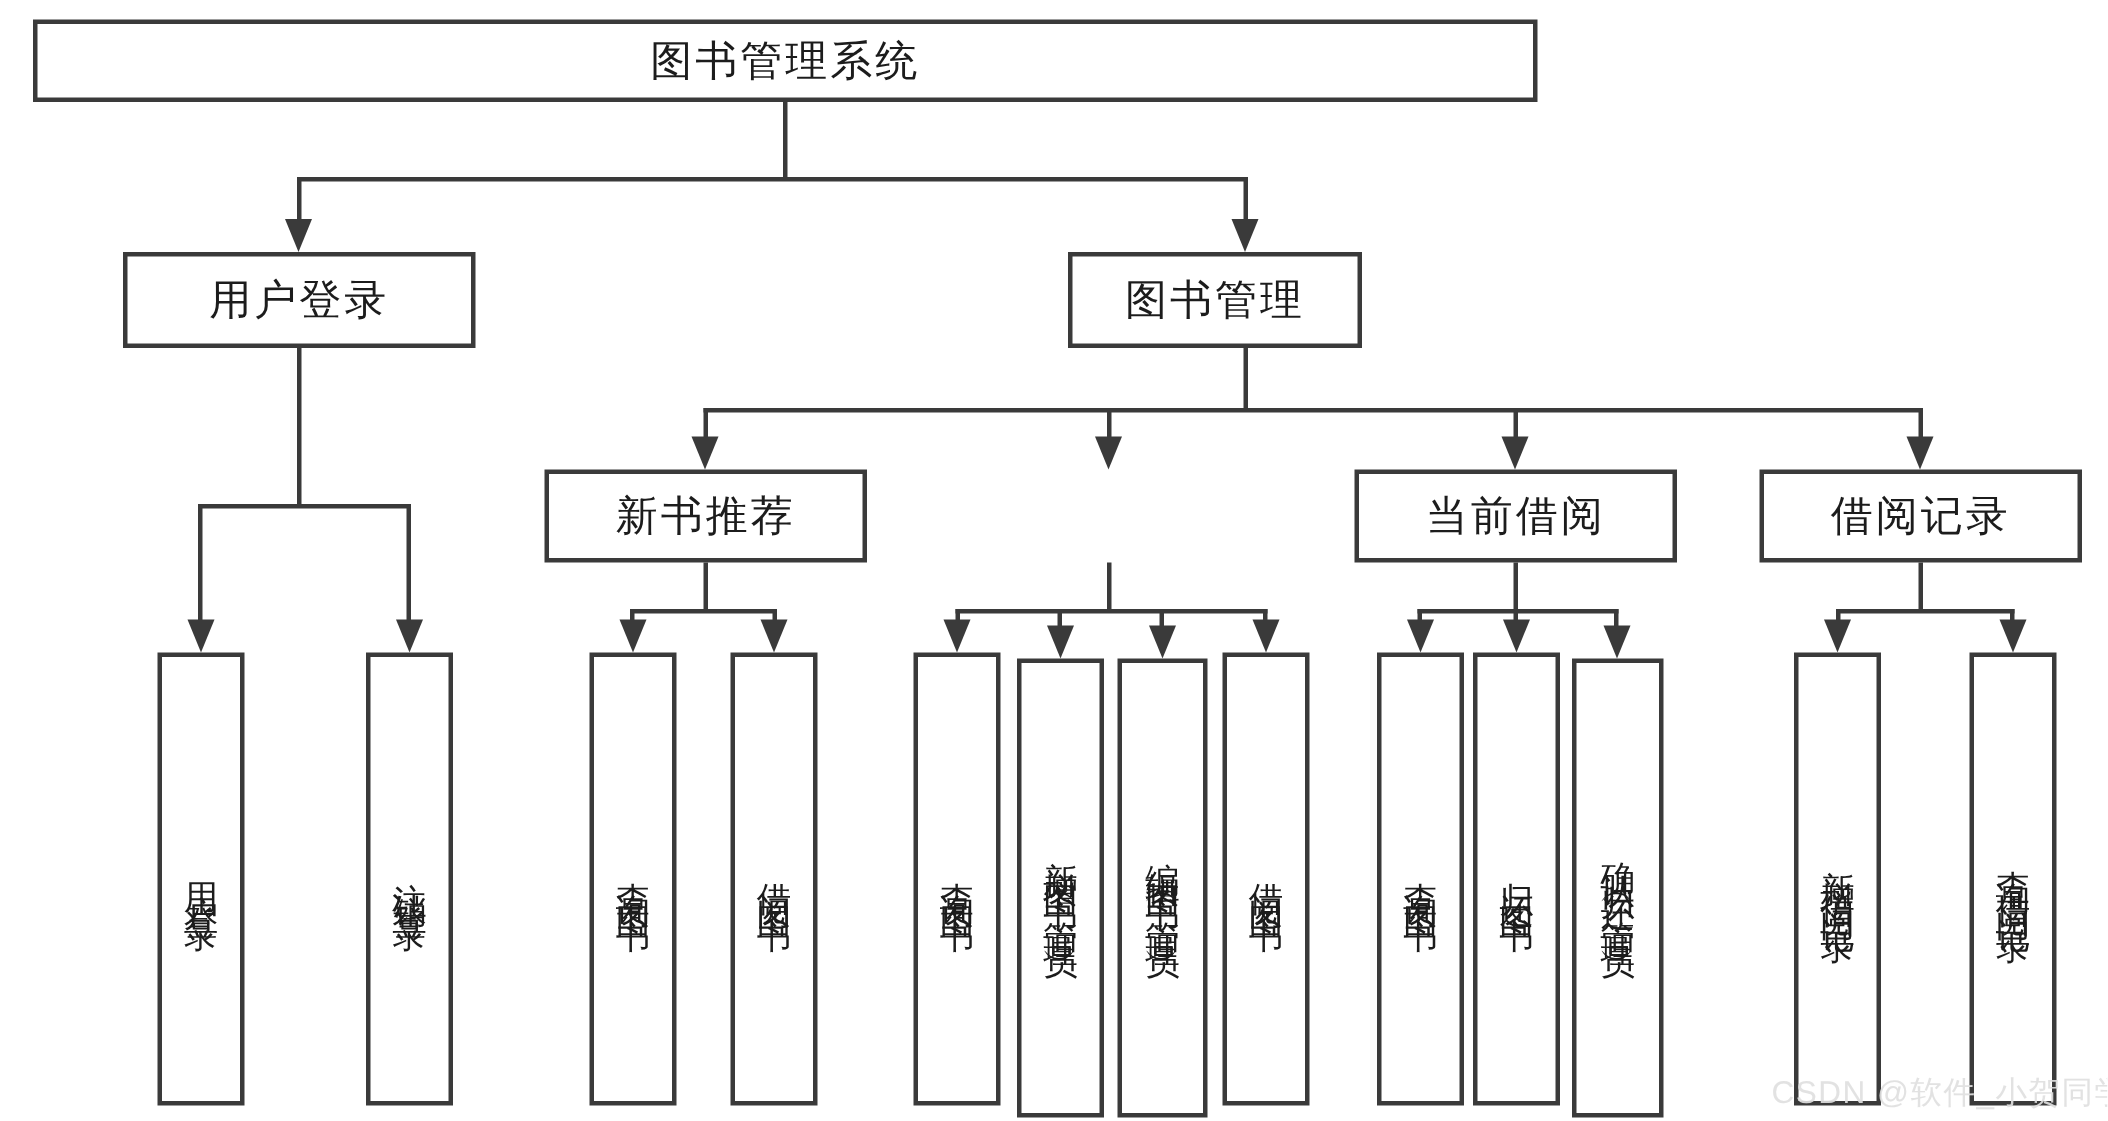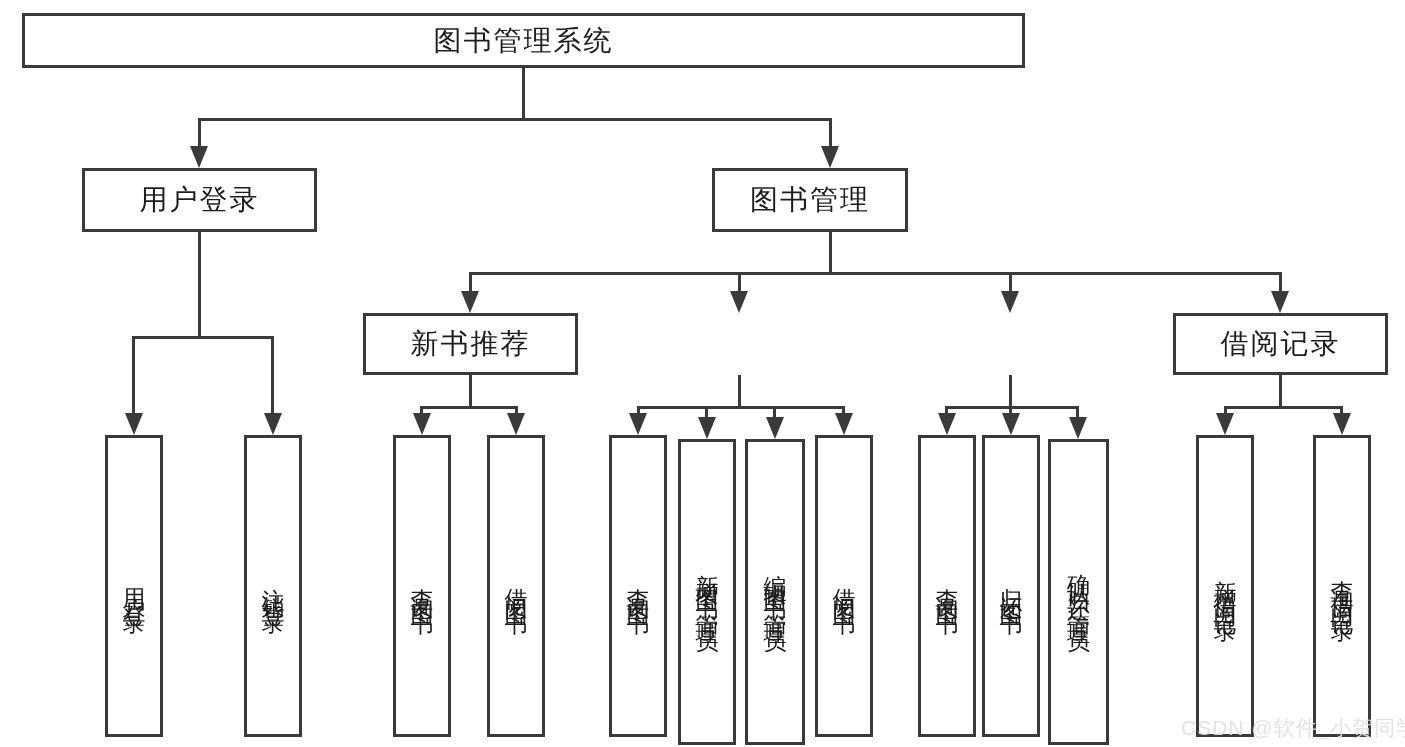--- a/index.html
+++ b/index.html
@@ -64,20 +64,21 @@
 <body>
 
 <div id="stage">
 
   <div class="box" style="left:22px; top:13px; width:1003px; height:55px;">图书管理系统</div>
 
   <div class="box" style="left:82px; top:168px; width:235px; height:64px;">用户登录</div>
   <div class="box" style="left:712px; top:168px; width:196px; height:64px;">图书管理</div>
 
   <div class="box" style="left:363px; top:313px; width:215px; height:62px;">新书推荐</div>
+  <div class="box" style="left:903px; top:313px; width:215px; height:62px;">当前借阅</div>
   <div class="box" style="left:1173px; top:313px; width:215px; height:62px;">借阅记录</div>
 
   <div class="vbox" style="left:105px; top:435px; width:58px; height:302px;">
     <span class="vtext">用户登录</span>
   </div>
   <div class="vbox" style="left:244px; top:435px; width:58px; height:302px;">
     <span class="vtext">注销登录</span>
   </div>
 
   <div class="vbox" style="left:393px; top:435px; width:58px; height:302px;">

